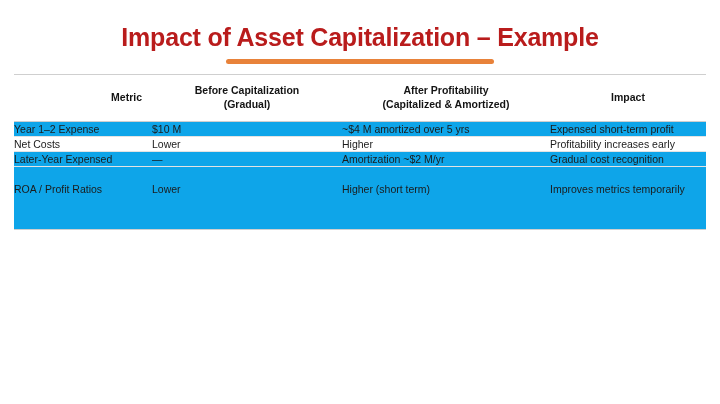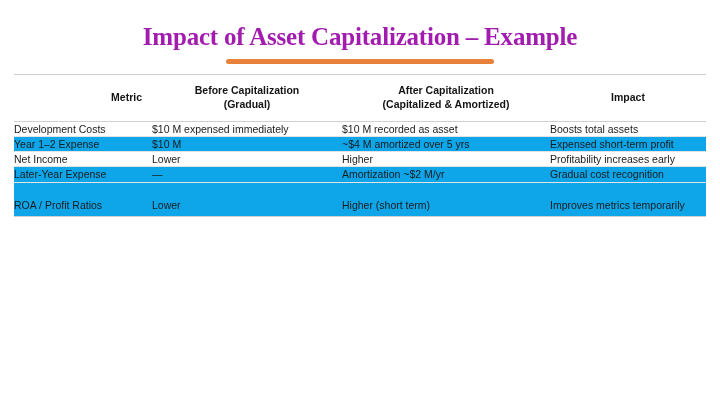--- a/index.html
+++ b/index.html
@@ -23,22 +23,21 @@
   }
   .title-block {
     text-align: center;
     margin: 0 auto;
   }
   .title-line {
     font-size: 25px;
     font-weight: bold;
     letter-spacing: -0.2px;
     line-height: 1.22;
-    color: #a21caf;
-    font-family: Liberation Serif, serif;
+    color: #b91c1c;
   }
   .underline-wrap {
     display: flex;
     justify-content: center;
     margin-top: 6px;
     margin-bottom: 10px;
   }
   .underline {
     width: 268px;
     height: 5px;
@@ -83,21 +82,21 @@
     color: #1b1b1b;
     padding: 11px 10px;
     line-height: 1.35;
     border-bottom: 1px solid #e3e3e3;
   }
   tbody tr.shaded td {
     background: #0ea5e9;
   }
   tbody tr.tall td {
     padding-top: 15px;
-    padding-bottom: 4px;
+    padding-bottom: 32px;
   }
   tbody tr:last-child td {
     border-bottom: 1px solid #cfcfcf;
   }
   .nowrap-cell { white-space: normal; }
 </style>
 </head>
 <body>
 
 <div class="slide">
@@ -120,49 +119,43 @@
     <thead>
       <tr class="head-row">
         <th class="first-head">
           <span>Metric</span>
         </th>
         <th>
           <span>Before Capitalization</span>
           <span class="head-sub">(Gradual)</span>
         </th>
         <th>
-          <span>After Capitalization</span>
+          <span>After Profitability</span>
           <span class="head-sub">(Capitalized &amp; Amortized)</span>
         </th>
         <th>
           <span>Impact</span>
         </th>
       </tr>
     </thead>
     <tbody>
-      <tr>
-        <td class="nowrap-cell">Development Costs</td>
-        <td>$10 M expensed immediately</td>
-        <td>$10 M recorded as asset</td>
-        <td>Boosts total assets</td>
-      </tr>
       <tr class="shaded">
         <td>Year 1–2 Expense</td>
         <td>$10 M</td>
         <td>~$4 M amortized over 5 yrs</td>
         <td>Expensed short-term profit</td>
       </tr>
       <tr>
-        <td>Net Income</td>
+        <td>Net Costs</td>
         <td>Lower</td>
         <td>Higher</td>
         <td>Profitability increases early</td>
       </tr>
       <tr class="shaded">
-        <td>Later-Year Expense</td>
+        <td>Later-Year Expensed</td>
         <td>—</td>
         <td>Amortization ~$2 M/yr</td>
         <td>Gradual cost recognition</td>
       </tr>
       <tr class="shaded tall">
         <td>ROA / Profit Ratios</td>
         <td>Lower</td>
         <td>Higher (short term)</td>
         <td>Improves metrics temporarily</td>
       </tr>

